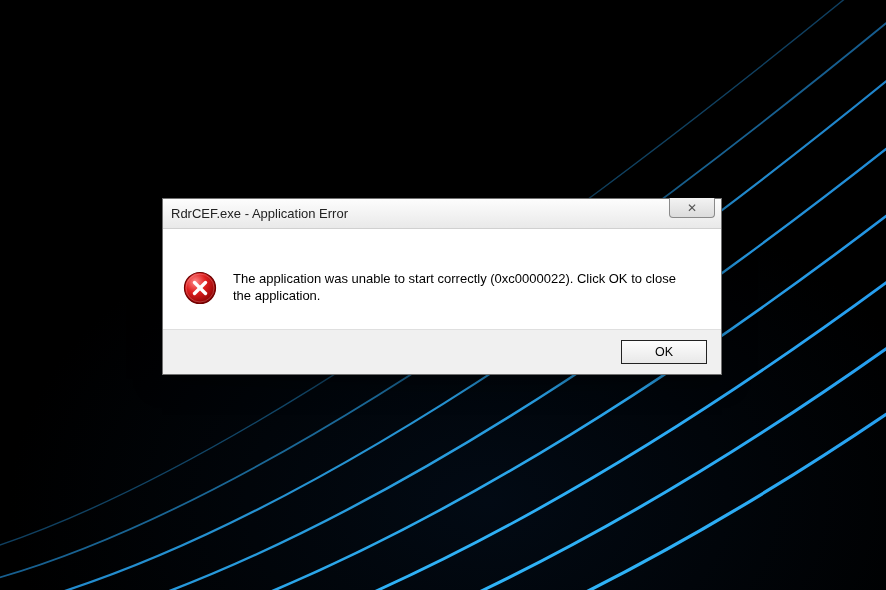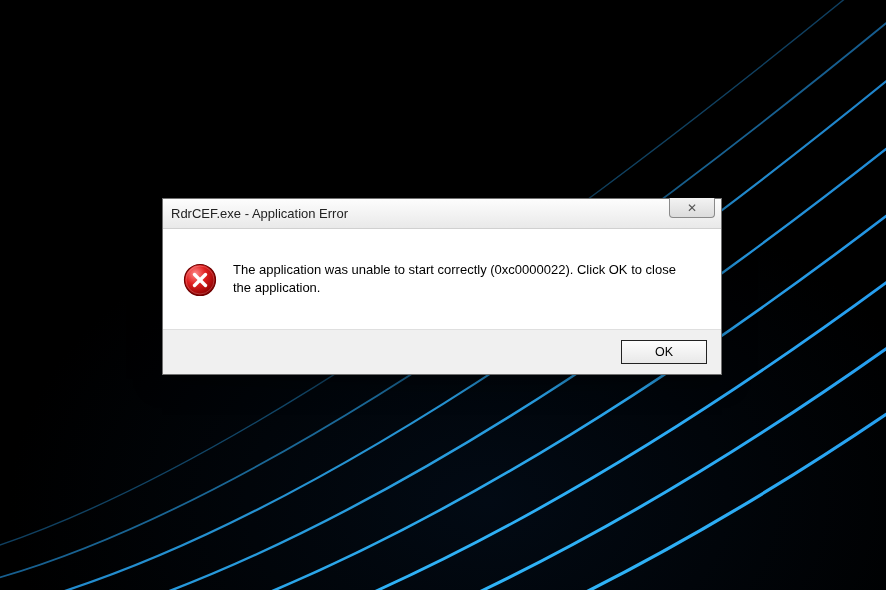--- a/index.html
+++ b/index.html
@@ -53,21 +53,21 @@
       cursor: pointer;
       position: absolute;
       right: 6px;
       top: -1px;
       font-family: Arial, sans-serif;
     }
     .dialog-body {
       background: #fff;
       padding: 24px 28px 24px 20px;
       display: flex;
-      align-items: center;
+      align-items: flex-end;
       gap: 16px;
       min-height: 100px;
     }
     .error-icon-wrap {
       flex-shrink: 0;
       width: 34px;
       height: 34px;
       margin-top: 2px;
     }
     .message-text {

